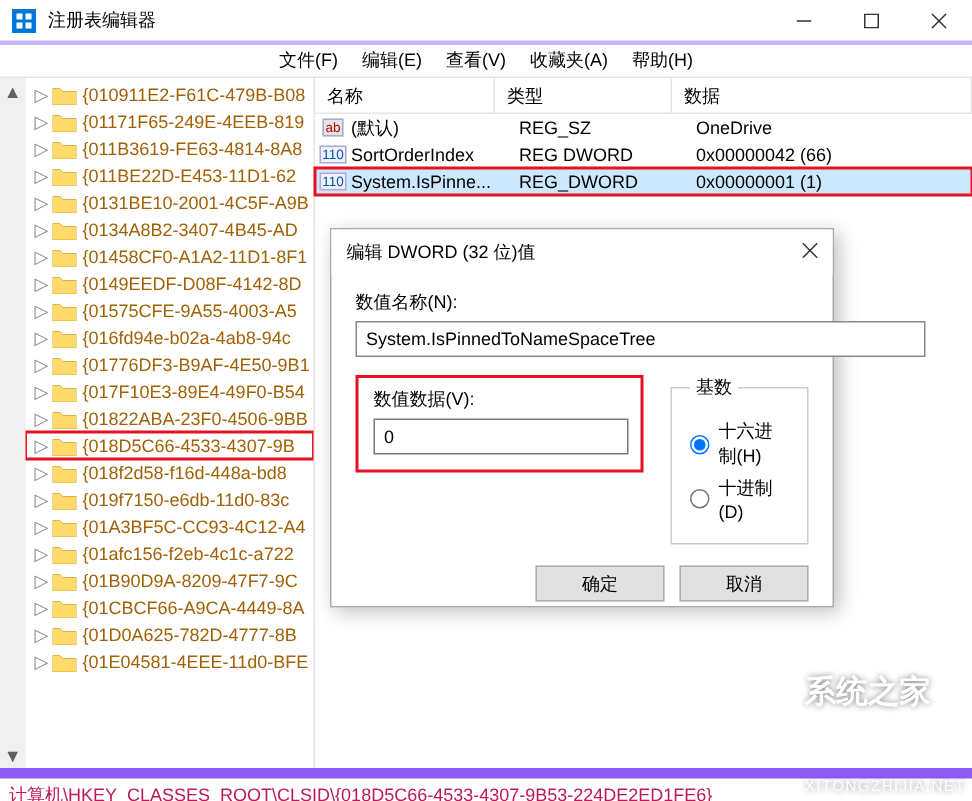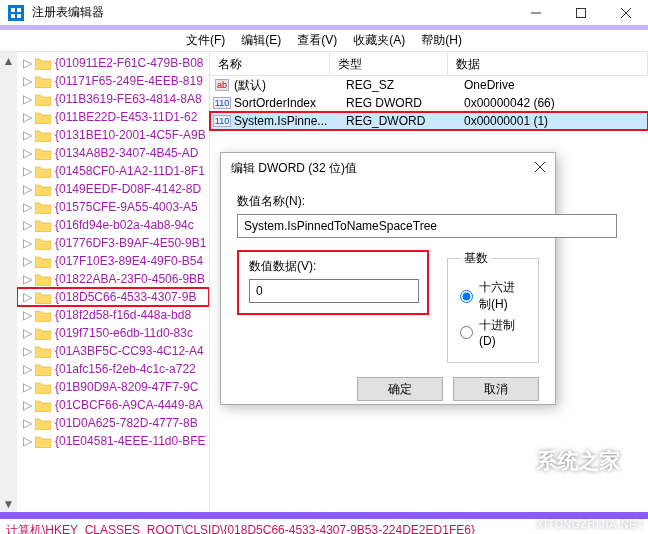--- a/index.html
+++ b/index.html
@@ -1,39 +1,39 @@
 <!DOCTYPE html>
 <html><head>
 <meta charset="utf-8">
 <style>
   * { box-sizing: border-box; margin: 0; padding: 0; font-family: "Microsoft YaHei", "SimSun", sans-serif; font-size: 12px; }
   body { width: 648px; height: 534px; background: #fff; position: relative; overflow: hidden; }
   
-  .titlebar { height: 30px; background: #fff; display: flex; align-items: center; padding-left: 8px; border-bottom: 5px solid #c4b5fd; }
+  .titlebar { height: 30px; background: #fff; display: flex; align-items: center; padding-left: 8px; border-bottom: 3px solid #c4b5fd; }
   .titlebar .app-icon { width: 16px; height: 16px; background: #0078d7; display: inline-block; margin-right: 8px; position: relative; }
   .titlebar .app-icon::before { content:""; position:absolute; left:3px; top:3px; width:4px; height:4px; background:#fff; box-shadow: 6px 0 #fff, 0 6px #fff, 6px 6px #fff; }
   .titlebar .title { color: #000; flex:1; }
   .wincontrols { display:flex; height:100%; }
   .wincontrols div { width:45px; display:flex; align-items:center; justify-content:center; color:#555; }
   .wincontrols svg { width:10px; height:10px; stroke:#333; stroke-width:1; fill:none; }
 
   .menubar { height: 22px; display:flex; align-items:center; padding: 0 6px; gap: 4px; background:#fff; border-bottom: 1px solid #e5e5e5; justify-content: center; }
   .menubar span { padding: 2px 6px; }
 
   .content { display:flex; height: 460px; position:relative; }
 
   .treepane { width: 210px; border-right: 1px solid #e5e5e5; overflow:hidden; position:relative; }
   .treepane .scrolltrack { position:absolute; left:0; top:0; bottom:0; width:17px; background:#f0f0f0; display:flex; flex-direction:column; align-items:center; justify-content:space-between; }
   .treepane .scrolltrack .arrow { height:17px; display:flex; align-items:center; justify-content:center; width:100%; color:#606060; }
   .treenodes { margin-left: 17px; padding-top: 2px; }
   .treenode { display:flex; align-items:center; height:18px; white-space:nowrap; padding-left: 6px; }
   .treenode .expander { width:12px; color:#888; }
   .treenode .folder-icon { width:16px; height:13px; margin-right:4px; }
   .treenode .folder-icon svg { width:16px; height:13px; }
-  .treenode .label { color:#a21caf; }
+  .treenode .label { color:#a16207; }
   .treenode.selected { outline: 2px solid #e81123; outline-offset:-1px; }
 
   .listpane { flex:1; position:relative; }
   .listheader { display:flex; height:24px; border-bottom:1px solid #e5e5e5; }
   .listheader div { padding: 4px 8px; border-right:1px solid #e5e5e5; }
   .col-name { width:120px; }
   .col-type { width:118px; }
   .col-data { flex:1; }
   .listrow { display:flex; height:18px; align-items:center; padding-left:4px; }
   .listrow .icon { width:16px; height:16px; margin-right:4px; display:flex; align-items:center; justify-content:center; }

